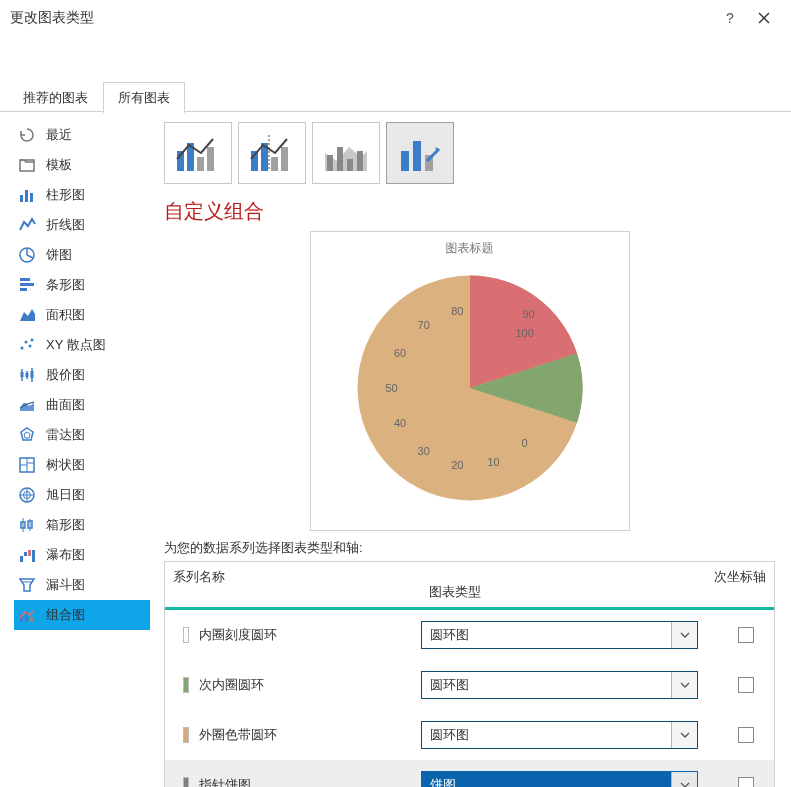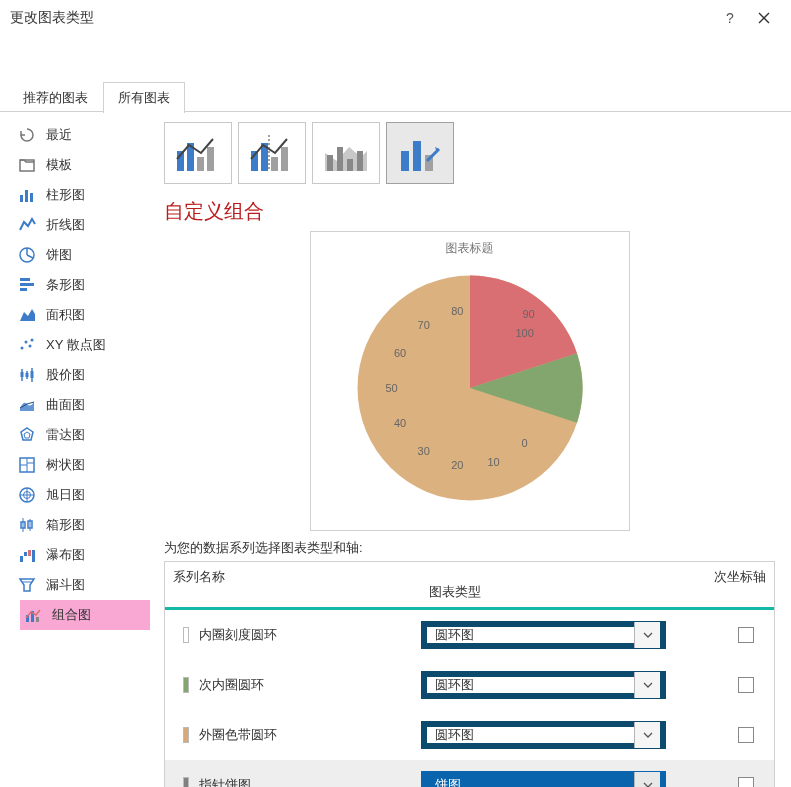--- a/index.html
+++ b/index.html
@@ -9,21 +9,21 @@
 .titlebar .title { flex: 1; font-size: 14px; }
 .titlebar .ctl { width: 34px; height: 34px; display: flex; align-items: center; justify-content: center; font-size: 14px; color: #555; }
 
 .tabs { display: flex; border-bottom: 1px solid #d0d0d0; padding: 0 8px; height: 30px; align-items: center; margin-top: 46px; }
 .tab { padding: 6px 14px; border: 1px solid transparent; border-bottom: none; position: relative; top: 1px; cursor: pointer; }
 .tab.active { border-color: #d0d0d0; background: #fff; }
 
 .body { display: flex; height: calc(100% - 66px); }
 .sidebar { width: 150px; padding: 8px 0 0 14px; }
 .side-item { display: flex; align-items: center; height: 30px; gap: 10px; cursor: pointer; padding-left: 4px; }
-.side-item.active { background: #f9a8d4; margin-left: 6px; }
+.side-item.active { background: #0ea5e9; }
 .side-icon { width: 18px; height: 18px; display: flex; align-items: center; justify-content: center; }
 .side-icon svg { width: 18px; height: 18px; }
 
 .main { flex: 1; padding: 10px 16px 0 14px; display: flex; flex-direction: column; }
 .toolbar { display: flex; gap: 6px; }
 .tool { width: 68px; height: 62px; border: 1px solid #c8c8c8; background: #fff; display: flex; align-items: center; justify-content: center; cursor: pointer; }
 .tool.sel { background: #e8e8e8; border-color: #a0a0a0; }
 .tool svg { width: 46px; height: 40px; }
 
 .section-title { font-size: 20px; color: #b91c1c; margin: 14px 0 6px 0; }
@@ -40,21 +40,21 @@
 .gh1 { width: 256px; padding: 6px 8px; }
 .gh2 { width: 280px; padding: 6px 8px; margin-top: 15px; }
 .gh3 { flex: 1; padding: 6px 8px; text-align: right; }
 .grid-body { flex: 1; overflow: auto; }
 .grow { display: flex; align-items: center; height: 50px; padding-right: 20px; }
 .grow.sel { background: #eeeeee; }
 .gcol1 { width: 256px; display: flex; align-items: center; gap: 10px; padding-left: 18px; }
 .swatch { width: 6px; height: 16px; }
 .gcol2 { width: 280px; }
 .gcol3 { flex: 1; display: flex; justify-content: flex-end; }
-.combo { width: 245px; height: 28px; border: 6px solid #0c4a6e; display: flex; align-items: center; background: #fff; justify-content: center; }
+.combo { width: 277px; height: 28px; border: 1px solid #0c4a6e; display: flex; align-items: center; background: #fff; justify-content: center; }
 .combo.sel { background: #0a64ad; color: #fff; border-color: #0a64ad; }
 .combo .val { flex: 1; padding: 0 8px; font-size: 13px; }
 .combo .dd { width: 26px; height: 26px; border-left: 1px solid #b5b5b5; display: flex; align-items: center; justify-content: center; background: #f5f5f5; }
 .combo.sel .dd { background: #e8e8e8; color: #333; }
 .cb { width: 16px; height: 16px; border: 1px solid #888; background: #fff; }
 </style>
 </head>
 <body>
 
 <div class="titlebar">

